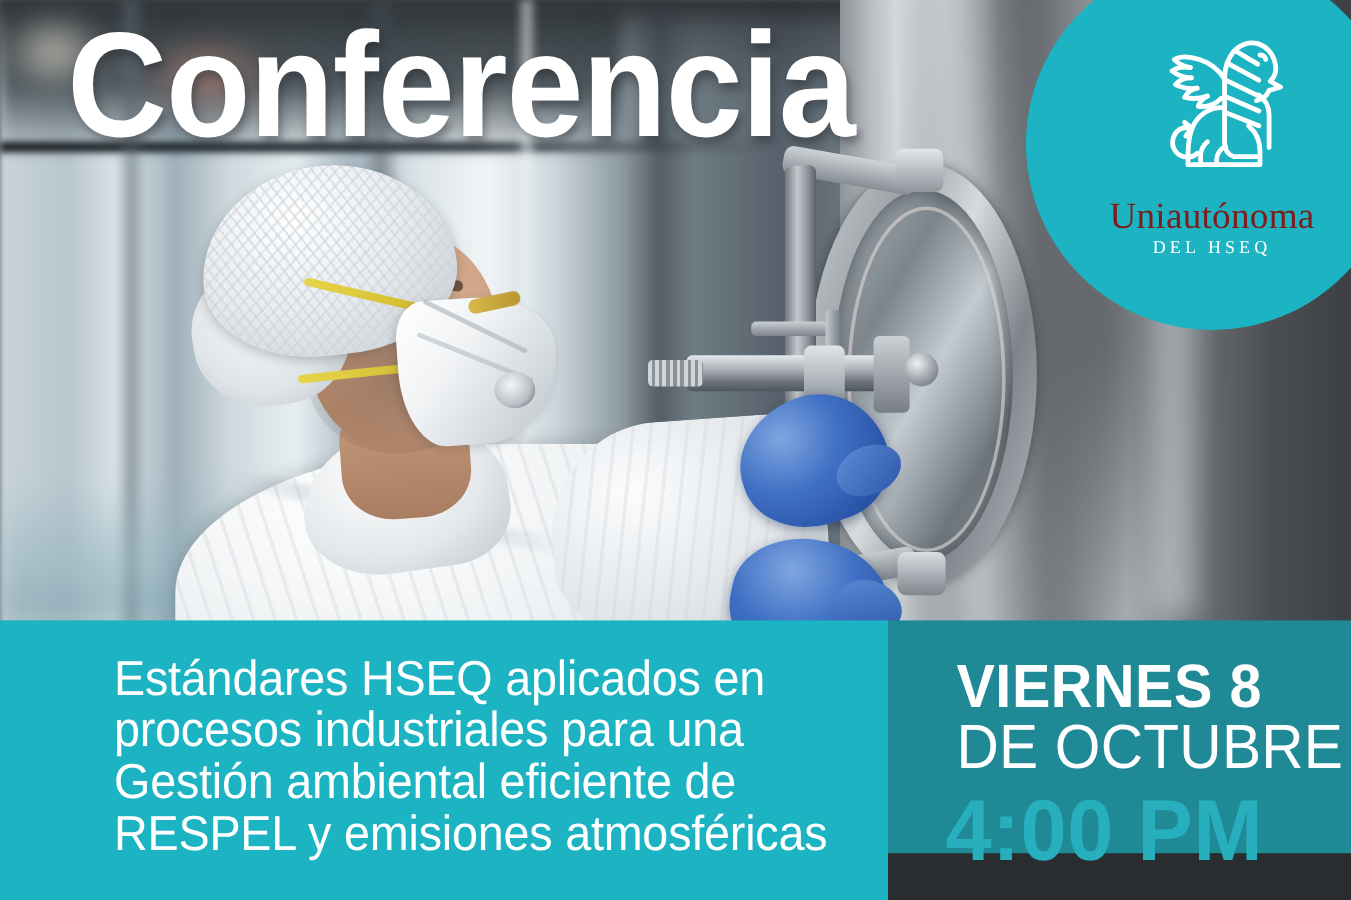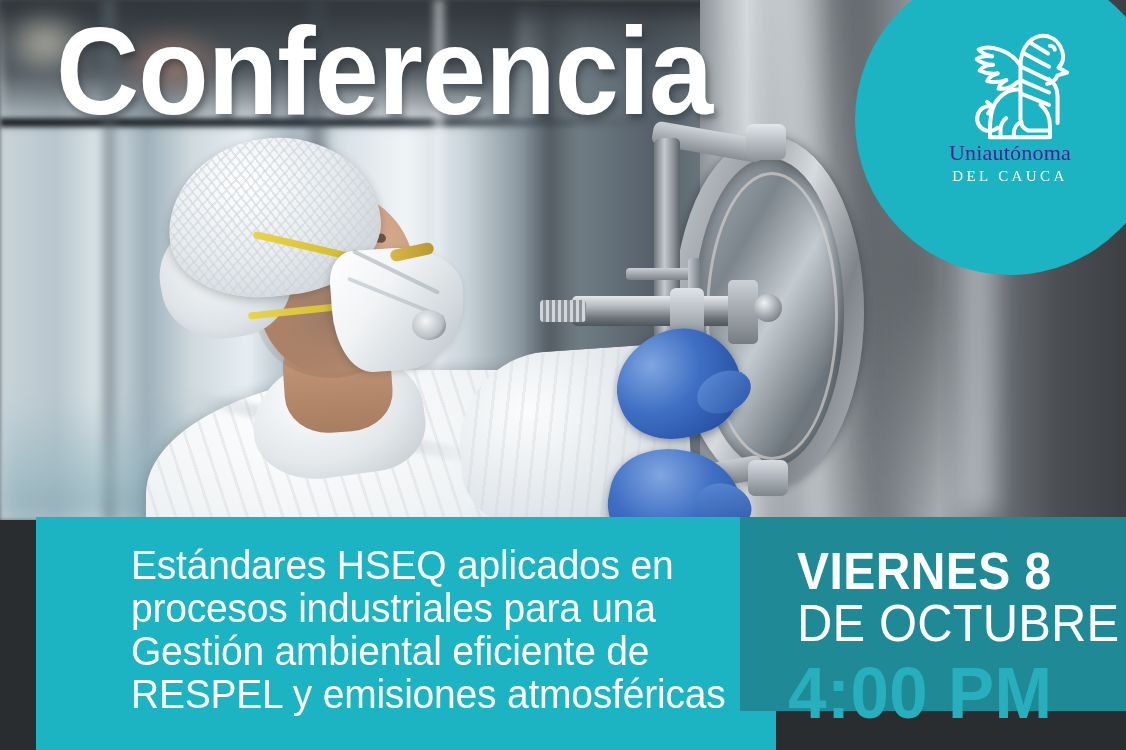--- a/index.html
+++ b/index.html
@@ -314,25 +314,25 @@
     border-radius:50%;
     display:flex;flex-direction:column;align-items:center;justify-content:flex-start;
   }
   .logo-inner{
     position:absolute;left:0;top:0;width:310px;height:310px;
     display:flex;flex-direction:column;align-items:center;
     padding-top:58px;box-sizing:border-box;
   }
   .griffin{width:122px;height:118px;display:block;}
   .logo-word{
-    color:#4c1d95;
+    color:#7f1d1d;
     font-family:"Liberation Serif", serif;
-    font-size:22px;line-height:1;
+    font-size:31px;line-height:1;
     letter-spacing:.2px;
-    margin-top:1px;
+    margin-top:23px;
     white-space:nowrap;
   }
   .logo-sub{
     color:#ffffff;
     font-family:"Liberation Serif", serif;
     font-size:15px;line-height:1;
     letter-spacing:3.4px;
     margin-top:5px;
     white-space:nowrap;
   }
@@ -348,21 +348,21 @@
     letter-spacing:-1px;
     transform:scaleX(.93);
     transform-origin:left top;
     text-shadow:3px 5px 7px rgba(30,36,42,.42);
     white-space:nowrap;
   }
 
   
   .bar-left{
     position:absolute;left:0;top:517px;width:740px;height:233px;
-    display:flex;align-items:flex-start;margin-left:36px;
+    display:flex;align-items:flex-start;
   }
   .bar-left-text{
     margin:27px 0 0 95px;
     color:#ffffff;
     font-family:"Liberation Sans Narrow","Liberation Sans", sans-serif;
     font-size:41px;
     line-height:43px;
     letter-spacing:-.2px;
     transform:scaleX(.95);
     transform-origin:left top;
@@ -495,21 +495,21 @@
         <path d="M43 120h62"></path>
         <path d="M60 100c-4 3-6 8-6 13v7"></path>
         <path d="M76 104c-5 2-8 7-8 12v4"></path>
 
         <path d="M96 86c6 5 10 13 10 22v12"></path>
 
         <path d="M46 88c-8-2-14 2-16 9-2 7 2 14 9 16 5 1 9 0 12-3"></path>
         <path d="M46 88l-6-5M46 88l-5 7"></path>
       </svg>
       <div class="logo-word">Uniautónoma</div>
-      <div class="logo-sub">DEL CAUCA</div>
+      <div class="logo-sub">DEL HSEQ</div>
     </div>
   </div>
 
   <div class="bar-left" style="background: rgb(28, 180, 194);">
     <div class="bar-left-text">Estándares HSEQ aplicados en
 procesos industriales para una
 Gestión ambiental eficiente de
 RESPEL y emisiones atmosféricas</div>
   </div>
 

